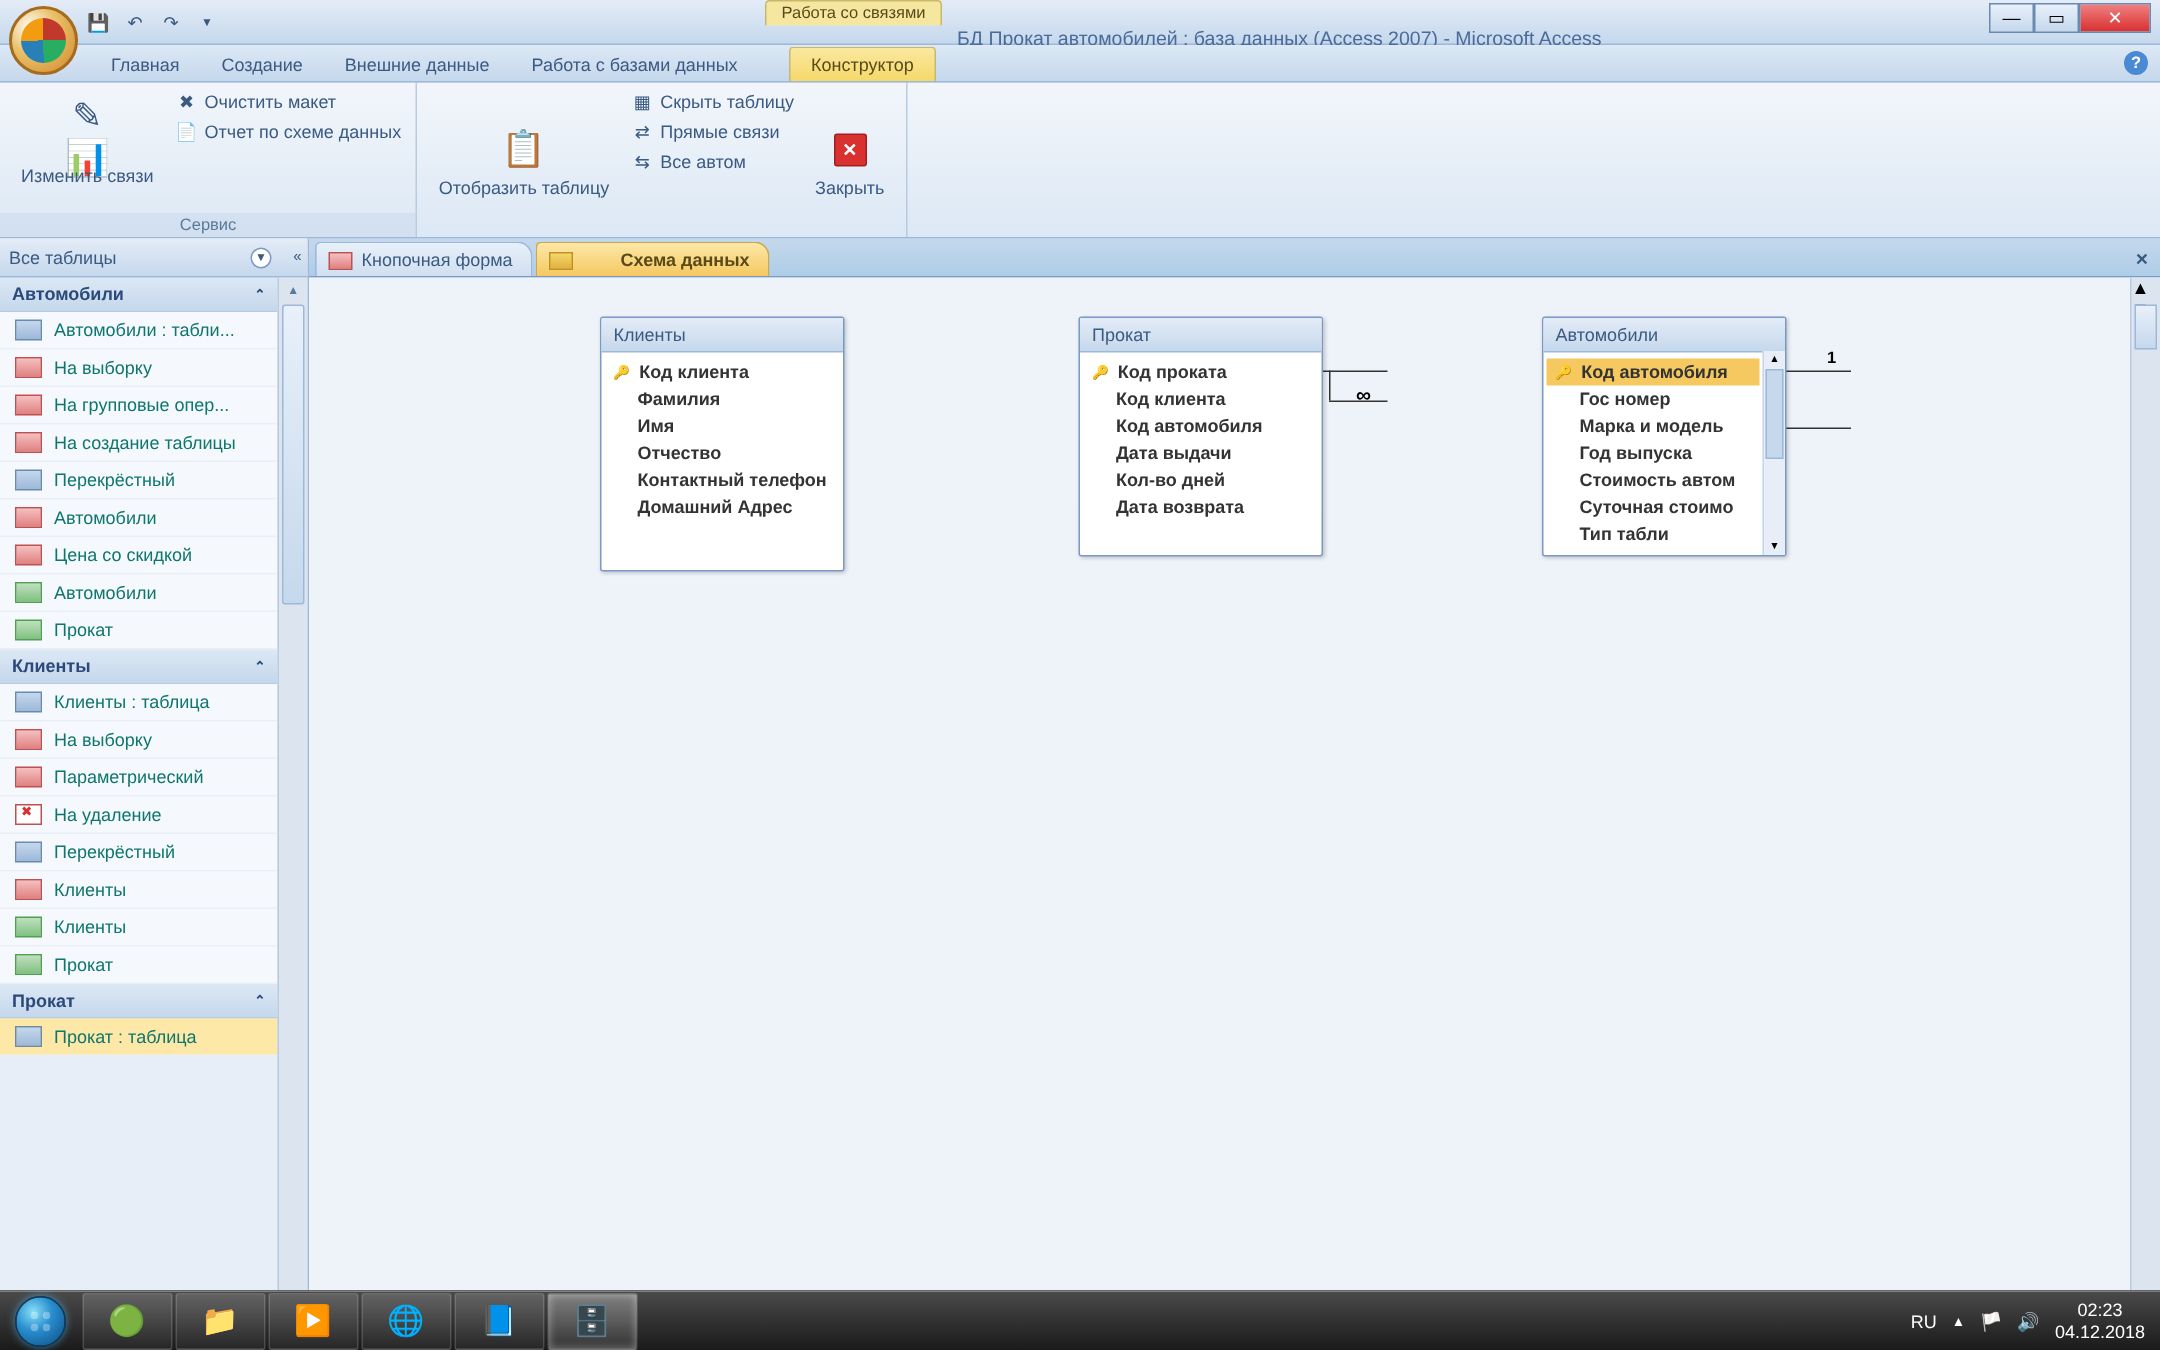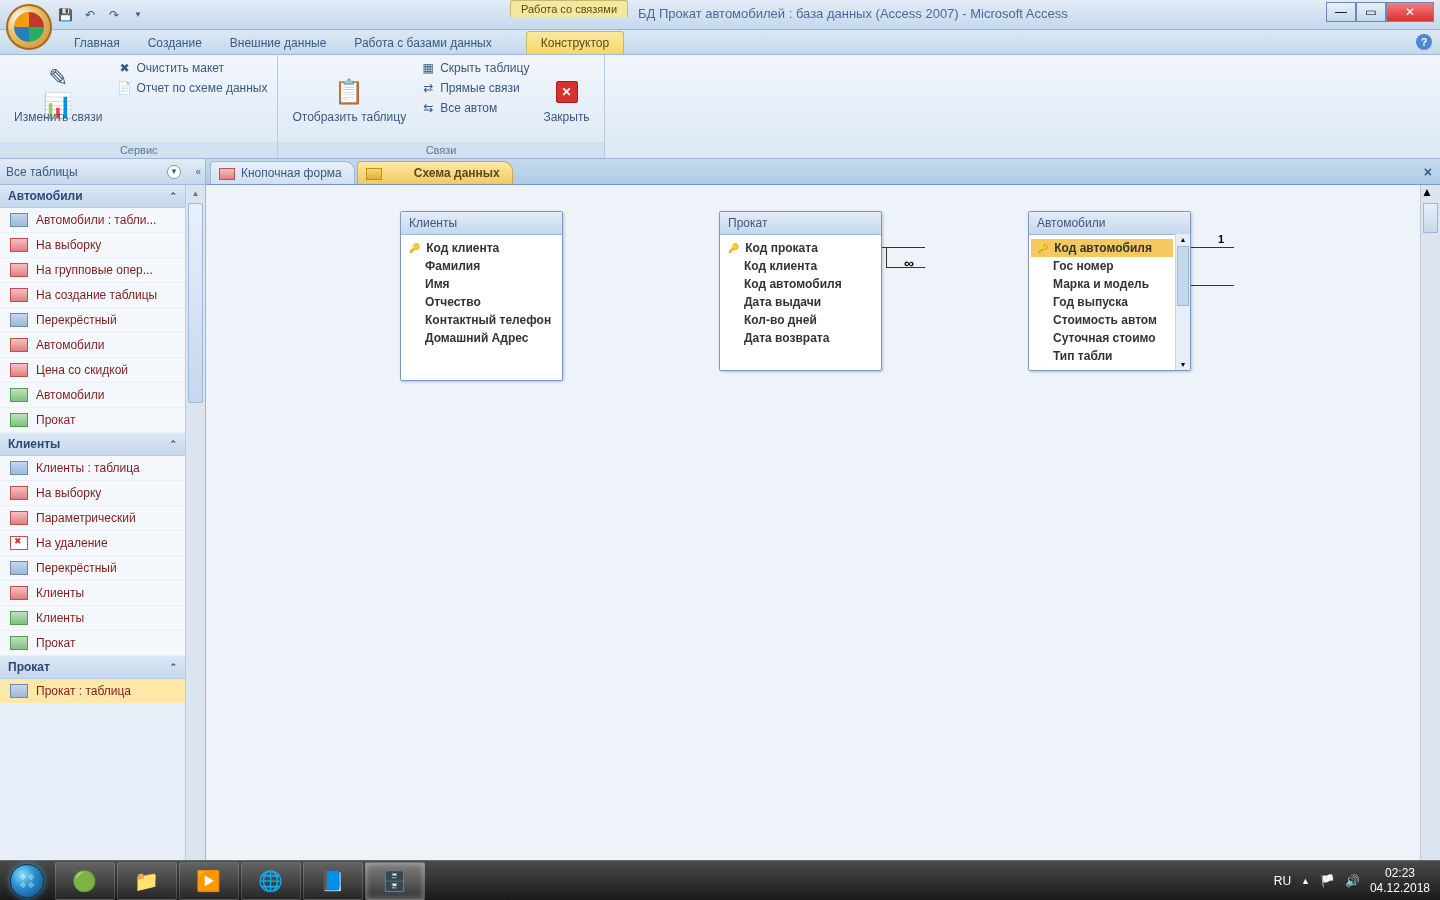--- a/index.html
+++ b/index.html
@@ -5,21 +5,21 @@
 * { margin:0; padding:0; box-sizing:border-box; font-family:"Segoe UI",Tahoma,sans-serif; font-size:12px; }
 body { width:1440px; height:900px; background:#c5d8ec; overflow:hidden; position:relative; }
 
 
 .titlebar { height:30px; background:linear-gradient(#e4ecf7,#c5d8ec); display:flex; align-items:center; border-bottom:1px solid #9db8d9; }
 .office-btn { width:46px; height:46px; border-radius:50%; background:radial-gradient(circle at 30% 30%,#fff,#e8c26a 40%,#d4862a); border:2px solid #a56b1f; position:absolute; left:6px; top:4px; z-index:100; display:flex; align-items:center; justify-content:center; font-weight:bold; color:#7a4a12; }
 .office-btn .q { width:30px; height:30px; border-radius:50%; background:conic-gradient(#c0392b 0 90deg,#27ae60 90deg 180deg,#2980b9 180deg 270deg,#f39c12 270deg 360deg); }
 .qat { margin-left:56px; display:flex; align-items:center; gap:4px; height:100%; }
 .qat-btn { width:20px; height:20px; display:flex; align-items:center; justify-content:center; color:#3b5a82; }
 .context-tab { position:absolute; left:510px; top:0; background:#f5e7a0; border:1px solid #c9b86a; border-bottom:none; padding:2px 10px; font-size:11px; color:#5a4a1a; border-radius:3px 3px 0 0; }
-.title-text { position:absolute; left:638px; top:6px; color:#4a6a9a; font-size:13px; }
+.title-text { position:absolute; left:638px; top:18px; color:#4a6a9a; font-size:13px; }
 .wincontrols { position:absolute; right:6px; top:2px; display:flex; }
 .wincontrols div { width:30px; height:20px; border:1px solid #6a8ab0; display:flex; align-items:center; justify-content:center; background:linear-gradient(#e8f0fa,#c5d8ec); }
 .wincontrols .close { width:48px; background:linear-gradient(#f08080,#d93030); color:#fff; }
 
 
 .ribbon-tabs { height:25px; background:linear-gradient(#dce8f5,#c5d8ec); display:flex; align-items:flex-end; padding-left:60px; border-bottom:1px solid #9db8d9; position:relative; }
 .rtab { padding:4px 14px; color:#3b5a82; cursor:default; }
 .rtab.context { background:linear-gradient(#fbe8a0,#f5d86a); border:1px solid #c9b86a; border-bottom:none; border-radius:3px 3px 0 0; color:#5a4a1a; }
 .help-icon { position:absolute; right:8px; top:4px; width:16px; height:16px; border-radius:50%; background:#4a8ad4; color:#fff; display:flex; align-items:center; justify-content:center; font-size:11px; font-weight:bold; }
 
@@ -41,21 +41,21 @@
 .nav-header { height:26px; background:linear-gradient(#e4ecf7,#c5d8ec); display:flex; align-items:center; padding:0 6px; border-bottom:1px solid #9db8d9; color:#3b5a82; font-size:13px; position:relative; }
 .nav-header .arrow { position:absolute; right:24px; width:14px; height:14px; border:1px solid #7a9ac5; border-radius:50%; display:flex; align-items:center; justify-content:center; font-size:8px; background:#fff; }
 .nav-header .collapse { position:absolute; right:4px; font-size:10px; color:#3b5a82; }
 .nav-body { flex:1; overflow:hidden; display:flex; }
 .nav-list { width:186px; overflow-y:auto; }
 .nav-scroll { width:20px; background:#dce5ef; border-left:1px solid #b8ccdf; position:relative; }
 .nav-scroll .thumb { position:absolute; left:2px; right:2px; top:18px; height:200px; background:linear-gradient(#e8f0fa,#c5d8ec); border:1px solid #9db8d9; border-radius:2px; }
 .nav-scroll .arr { position:absolute; left:0; right:0; height:16px; display:flex; align-items:center; justify-content:center; font-size:8px; color:#5a7a9a; }
 .nav-scroll .arr.top { top:0; } .nav-scroll .arr.bot { bottom:0; }
 .nav-group-h { background:linear-gradient(#dce8f5,#c5d8ec); padding:4px 8px; color:#2b4a7a; font-weight:bold; font-size:13px; border-bottom:1px solid #b8ccdf; display:flex; justify-content:space-between; align-items:center; }
-.nav-item { display:flex; align-items:center; gap:8px; padding:5px 10px; color:#7f1d1d; background:#f5f8fc; border-bottom:1px solid #eaeff5; white-space:nowrap; overflow:hidden; text-overflow:ellipsis; }
+.nav-item { display:flex; align-items:center; gap:8px; padding:5px 10px; color:#0f766e; background:#f5f8fc; border-bottom:1px solid #eaeff5; white-space:nowrap; overflow:hidden; text-overflow:ellipsis; }
 .nav-item.sel { background:#fde8a8; }
 .nav-item .ico { width:18px; height:14px; flex-shrink:0; }
 .ico-table { background:linear-gradient(#c5d8ec,#9db8d9); border:1px solid #6a8ab0; }
 .ico-form { background:linear-gradient(#f5c0c0,#e08080); border:1px solid #c05050; }
 .ico-query { background:linear-gradient(#c0e0c0,#80c080); border:1px solid #50a050; }
 .ico-del { background:#fff; border:1px solid #c05050; position:relative; }
 .ico-del:after { content:"✖"; color:#d93030; font-size:9px; position:absolute; left:3px; top:-1px; }
 
 
 .docarea { flex:1; display:flex; flex-direction:column; position:relative; }
@@ -178,21 +178,20 @@
             <span>Все автом</span>
           </div>
       </div>
       <div class="big-btn">
         <div class="ico">
             <div class="close-x">✕</div>
           </div>
         <span>Закрыть</span>
       </div>
     </div>
-    <div class="rgroup-label">Связи</div>
   </div>
 </div>
 
 <div class="main">
 
   <div class="navpane">
     <div class="nav-header">
       <span>Все таблицы</span>
       <span class="arrow">▼</span>
       <span class="collapse">«</span>

